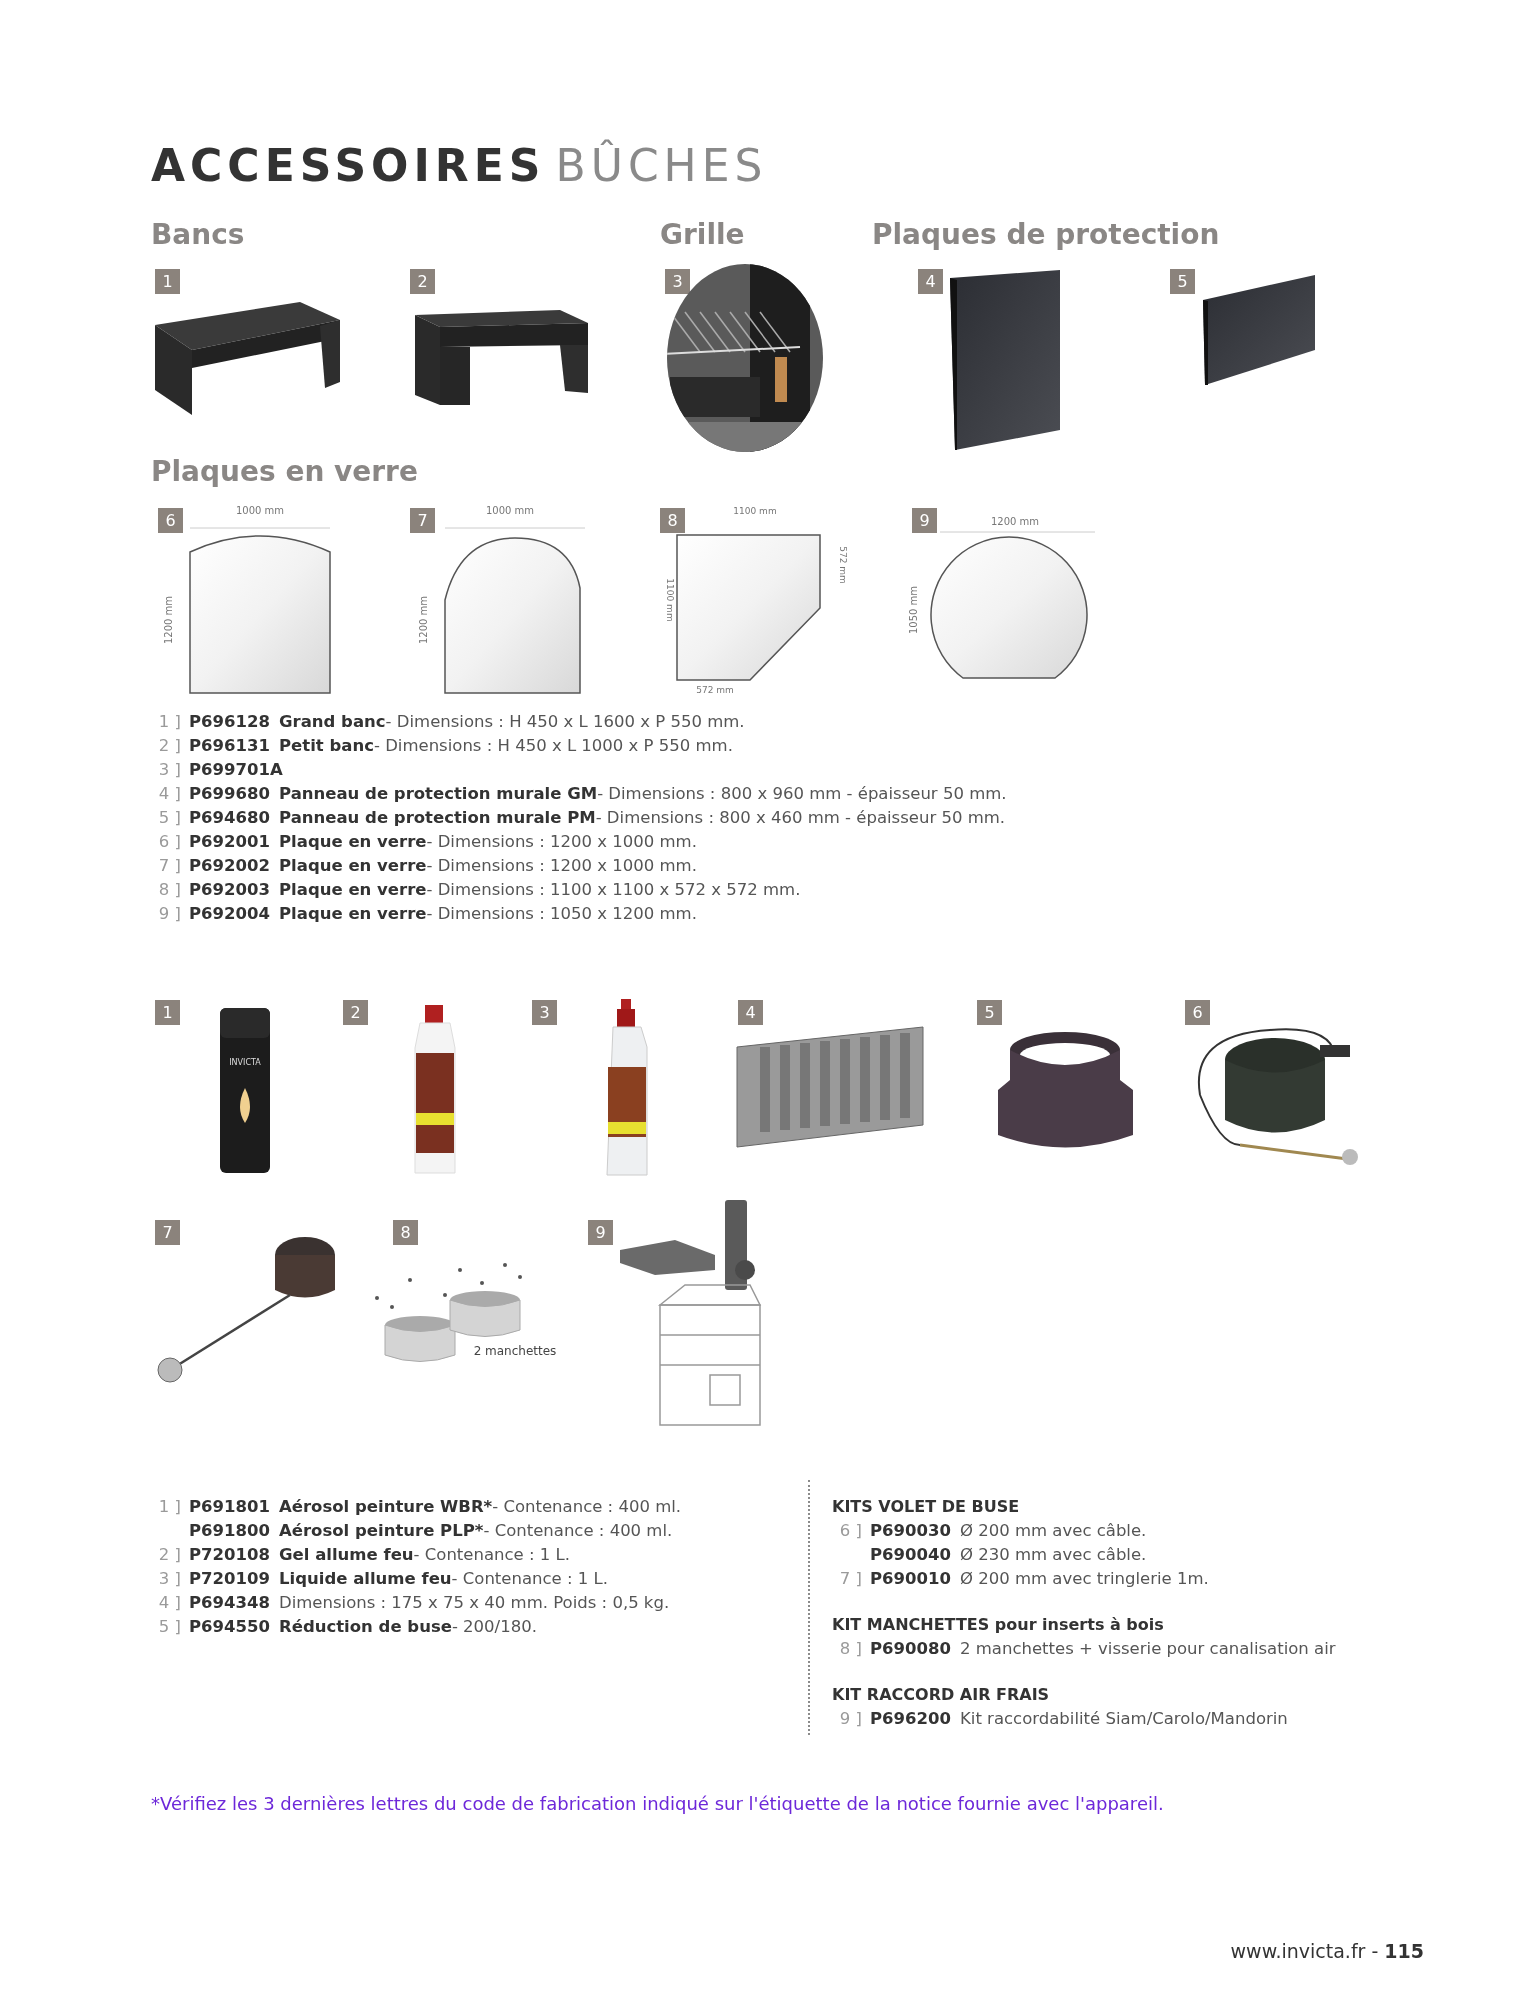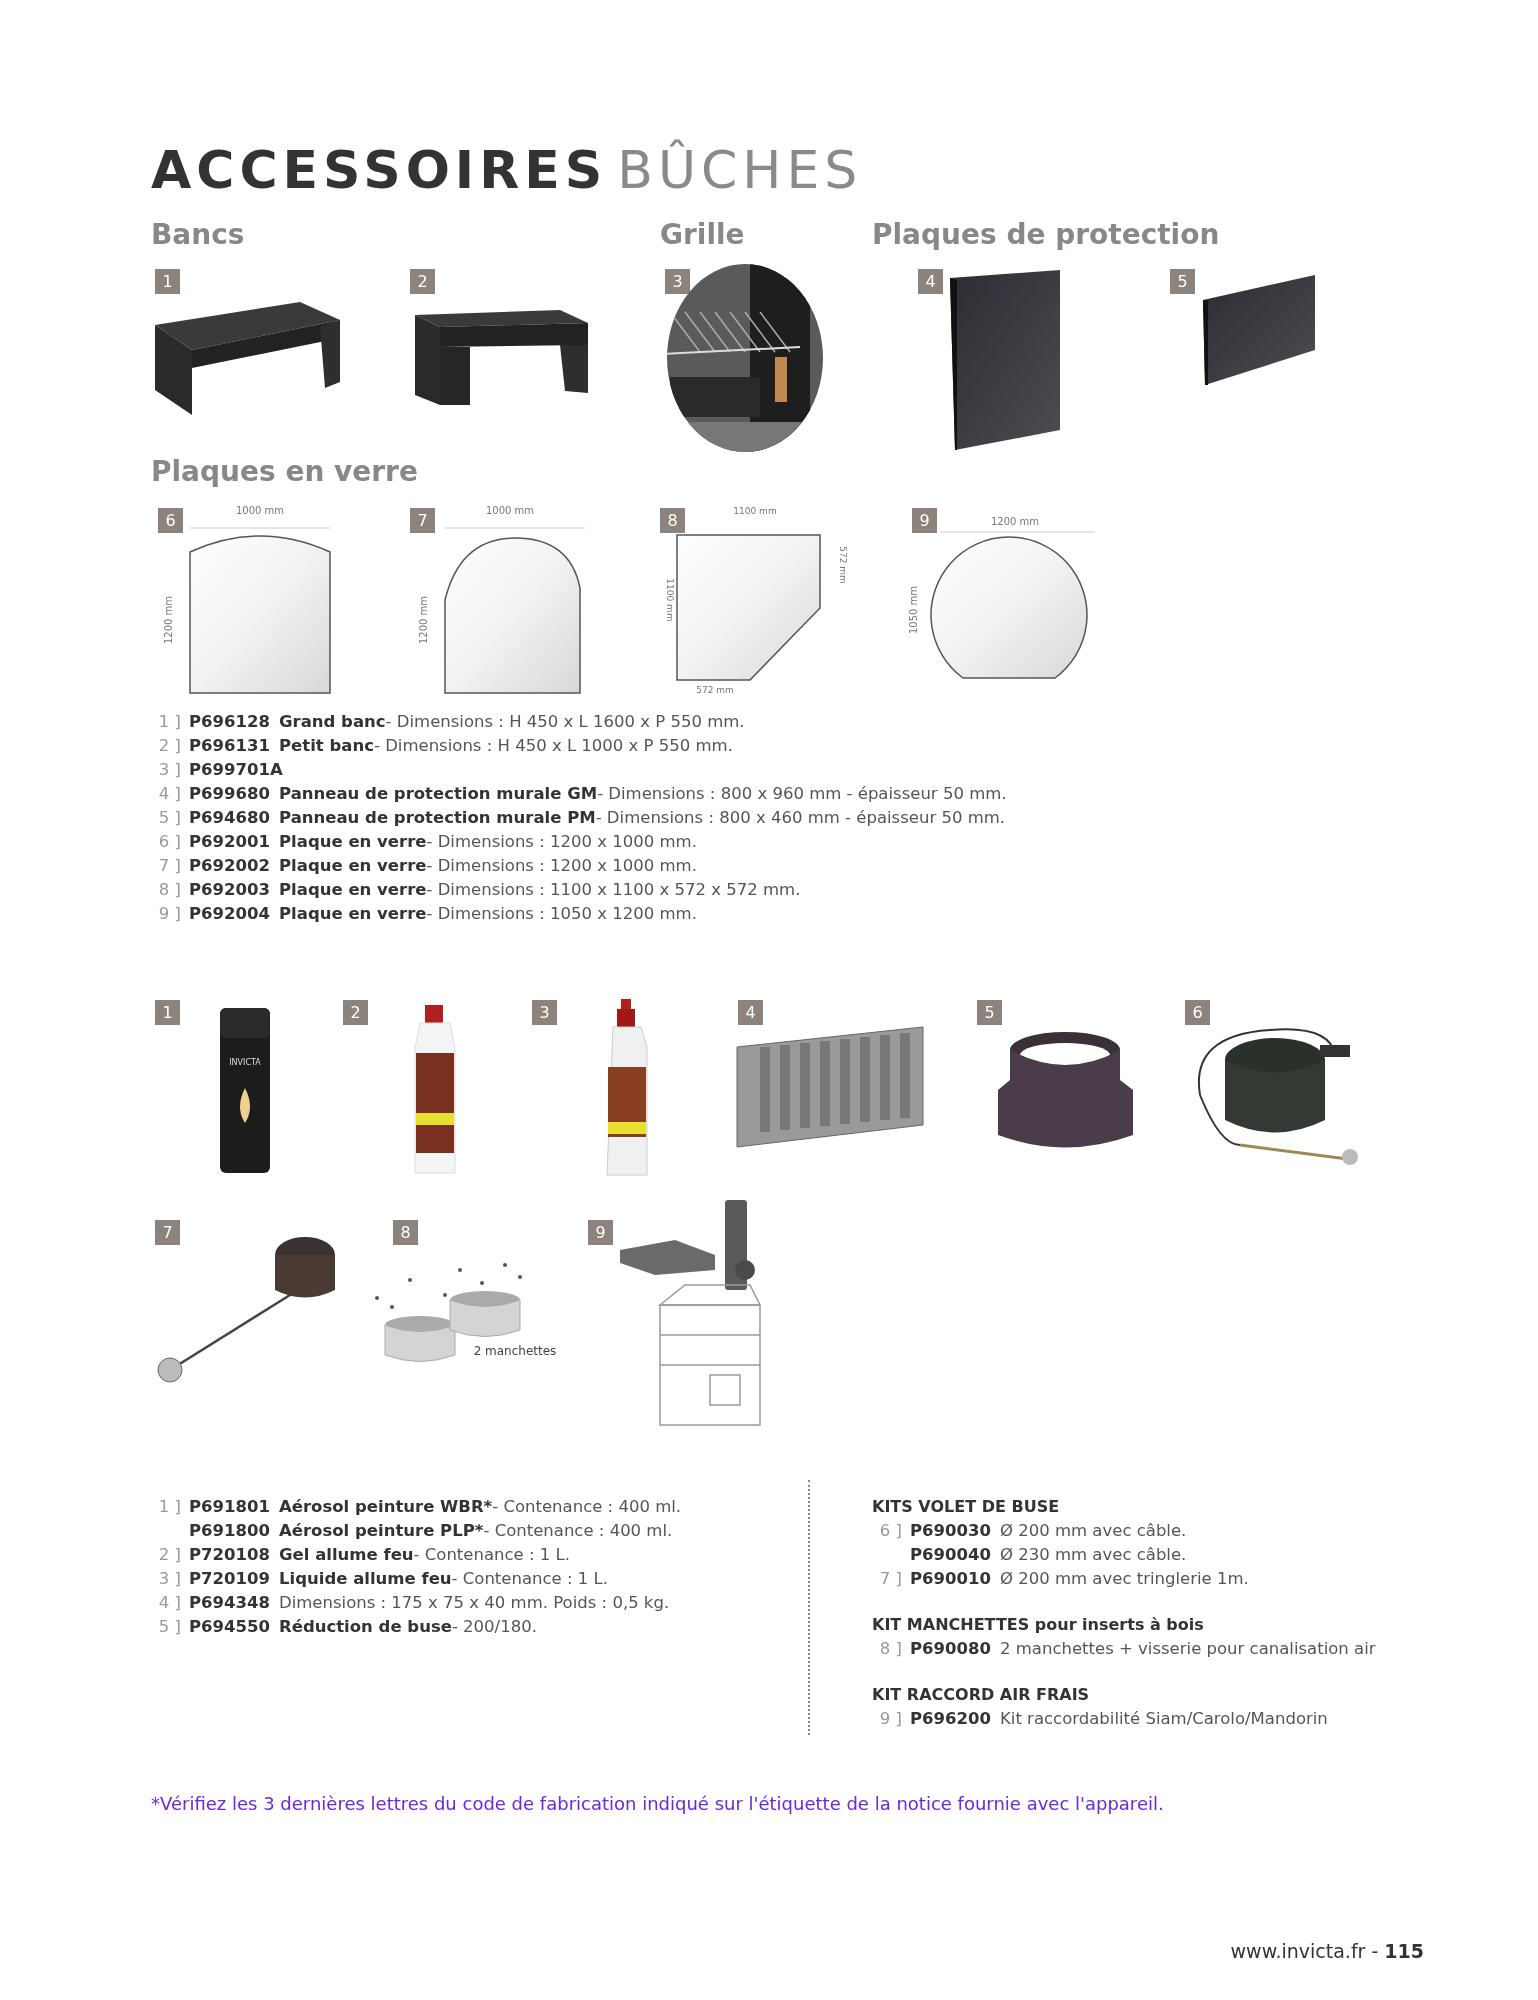--- a/index.html
+++ b/index.html
@@ -1,20 +1,20 @@
 <!DOCTYPE html>
 <html><head>
 <meta charset="utf-8">
 <style>
   * { box-sizing: border-box; margin: 0; padding: 0; }
   html, body { width: 1538px; height: 2000px; background: #ffffff; overflow: hidden; }
   body { position: relative; font-family: "DejaVu Sans", sans-serif; color: #3a3a3a; }
   .abs { position: absolute; }
 
-  .page-title { left: 151px; top: 140px; font-size: 52px; letter-spacing: 5px; font-weight: bold; color: #333; white-space: nowrap; }
+  .page-title { left: 151px; top: 140px; font-size: 44px; letter-spacing: 5px; font-weight: bold; color: #333; white-space: nowrap; }
   .page-title .light { font-weight: normal; color: #8a8a8a; margin-left: 10px; }
 
   .section-title { font-size: 28px; color: #8a8785; font-weight: bold; white-space: nowrap; }
 
   .badge { width: 25px; height: 25px; background: #8b837c; color: #fff; font-size: 16px; display: flex; align-items: center; justify-content: center; font-family: "DejaVu Sans", sans-serif; }
 
   .ph { position: absolute; }
 
   
   .plist { font-size: 16.5px; line-height: 24px; }
@@ -343,21 +343,21 @@
   <div class="prow">
       <span class="num">5 ]</span>
       <span class="ref">P694550</span>
       <span class="name">Réduction de buse</span>
       <span class="desc"> - 200/180.</span>
     </div>
 </div>
 
 <div class="abs dotted-divider"></div>
 
-<div class="abs plist" style="left:872px; top:1495px;">
+<div class="abs plist" style="left:832px; top:1495px;">
   <div class="sub-heading">KITS VOLET DE BUSE</div>
   <div class="prow">
       <span class="num">6 ]</span>
       <span class="ref">P690030</span>
       <span class="desc">Ø 200 mm avec câble.</span>
     </div>
   <div class="prow">
       <span class="num"></span>
       <span class="ref">P690040</span>
       <span class="desc">Ø 230 mm avec câble.</span>

